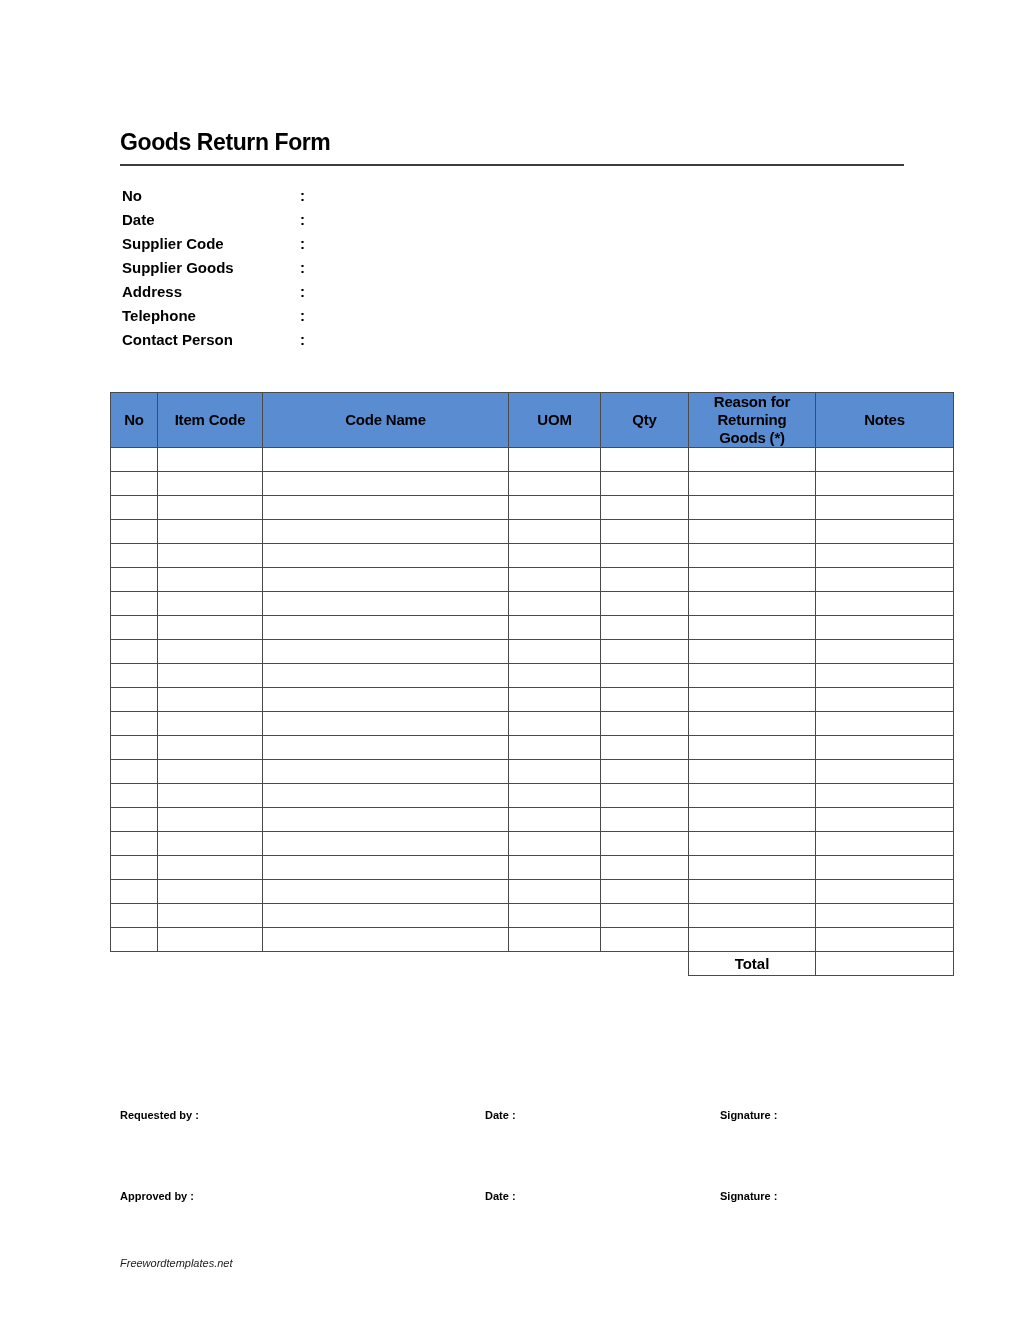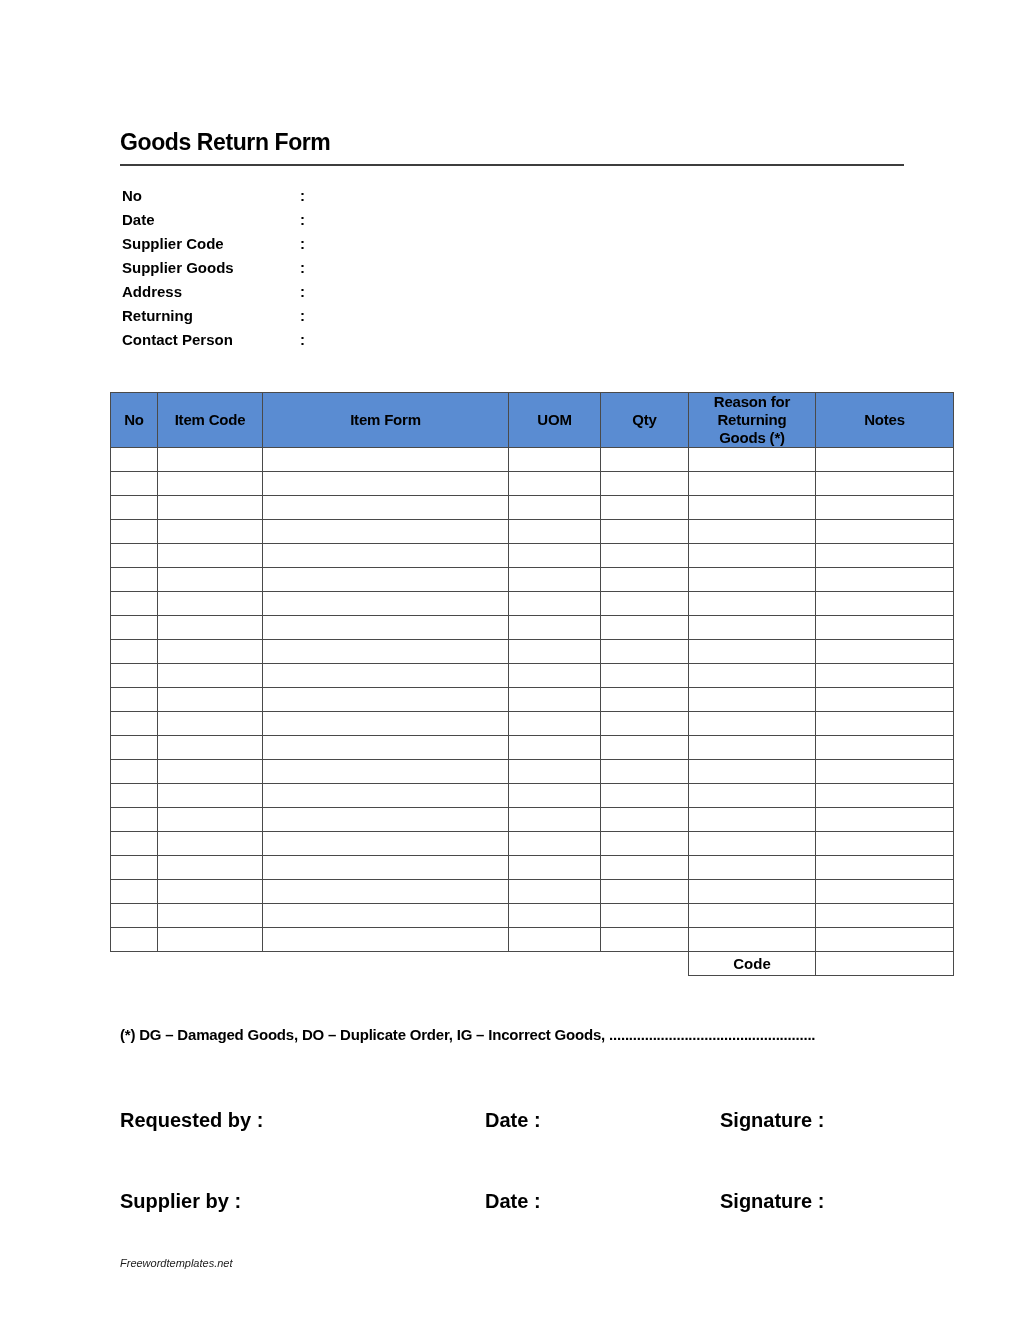--- a/index.html
+++ b/index.html
@@ -79,21 +79,21 @@
     font-weight: bold;
     letter-spacing: -0.2px;
     white-space: nowrap;
     overflow: hidden;
   }
   .signoff-row {
     position: absolute;
     left: 120px;
     width: 800px;
     height: 20px;
-    font-size: 20px;
+    font-size: 11px;
     font-weight: bold;
   }
   .signoff-row-0 { top: 1095px; }
   .signoff-row-1 { top: 1176px; }
   .signoff-left   { position: absolute; left: 0; }
   .signoff-middle { position: absolute; left: 365px; }
   .signoff-right  { position: absolute; left: 600px; }
   .footer-credit {
     position: absolute;
     left: 120px;
@@ -131,21 +131,21 @@
         <span class="field-label">Supplier Goods</span>
         <span class="field-colon">:</span>
         <span class="field-value"></span>
       </div>
       <div class="field-row">
         <span class="field-label">Address</span>
         <span class="field-colon">:</span>
         <span class="field-value"></span>
       </div>
       <div class="field-row">
-        <span class="field-label">Returning</span>
+        <span class="field-label">Telephone</span>
         <span class="field-colon">:</span>
         <span class="field-value"></span>
       </div>
       <div class="field-row">
         <span class="field-label">Contact Person</span>
         <span class="field-colon">:</span>
         <span class="field-value"></span>
       </div>
     </div>
 
@@ -156,21 +156,21 @@
         <col class="col-name">
       <col class="col-uom">
         <col class="col-qty">
         <col class="col-rsn">
         <col class="col-nts">
     </colgroup>
     <thead>
       <tr id="header-row">
           <th>No</th>
           <th>Item Code</th>
-          <th>Item Form</th>
+          <th>Code Name</th>
           <th>UOM</th>
           <th>Qty</th>
           <th>Reason for Returning Goods (*)</th>
           <th>Notes</th>
         </tr>
     </thead>
     <tbody id="items-body">
         <tr>
           <td></td>
           <td></td>
@@ -357,35 +357,34 @@
           <td></td>
           <td></td>
           <td></td>
           <td></td>
           <td></td>
         </tr>
       </tbody>
     <tfoot>
       <tr>
         <td class="spacer" colspan="5"></td>
-        <td class="total-label">Code</td>
+        <td class="total-label">Total</td>
         <td></td>
       </tr>
     </tfoot>
   </table>
 
-  <div class="footnote">(*) DG – Damaged Goods, DO – Duplicate Order, IG – Incorrect Goods, ....................................................</div>
 
   <div class="signoff-row signoff-row-0">
     <span class="signoff-left">Requested by :</span>
     <span class="signoff-middle">Date :</span>
     <span class="signoff-right">Signature :</span>
   </div>
 
   <div class="signoff-row signoff-row-1">
-    <span class="signoff-left">Supplier by :</span>
+    <span class="signoff-left">Approved by :</span>
     <span class="signoff-middle">Date :</span>
     <span class="signoff-right">Signature :</span>
   </div>
 
   <div class="footer-credit">Freewordtemplates.net</div>
 
 </div>
 
 </body></html>

